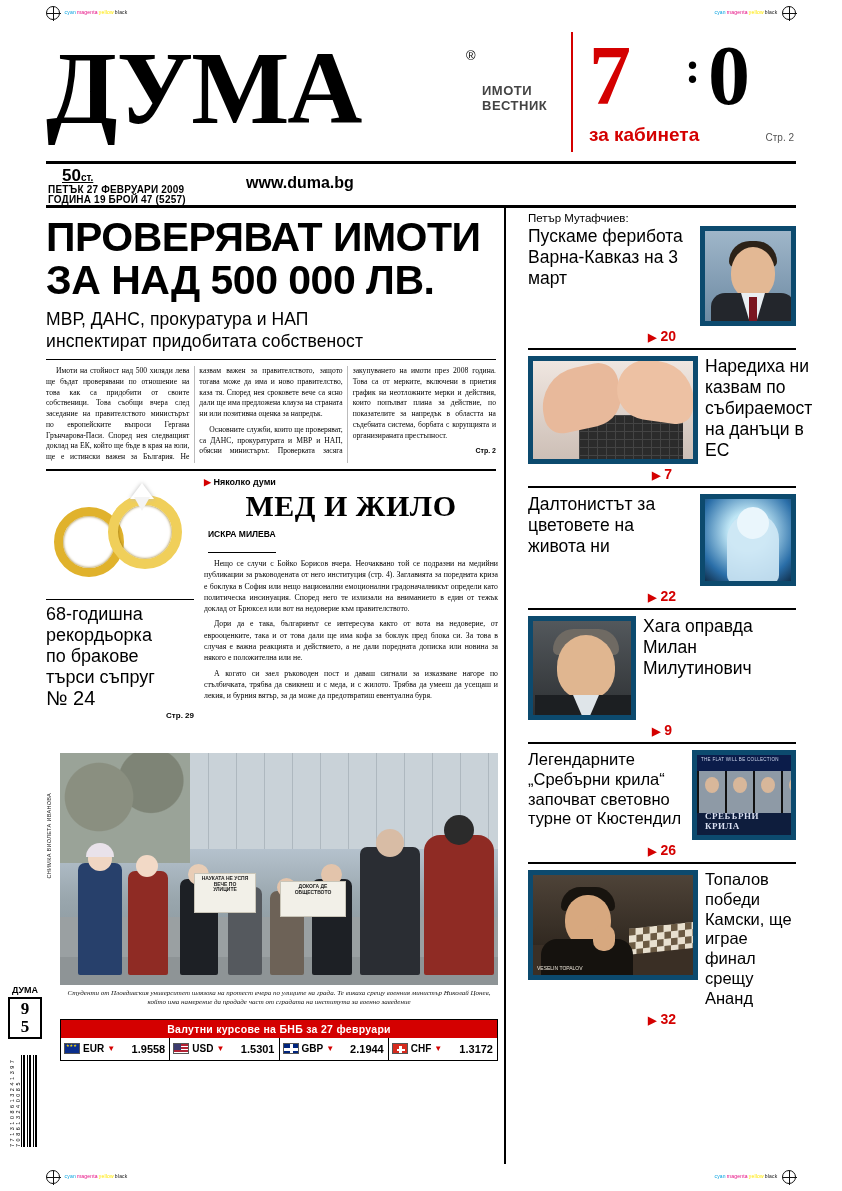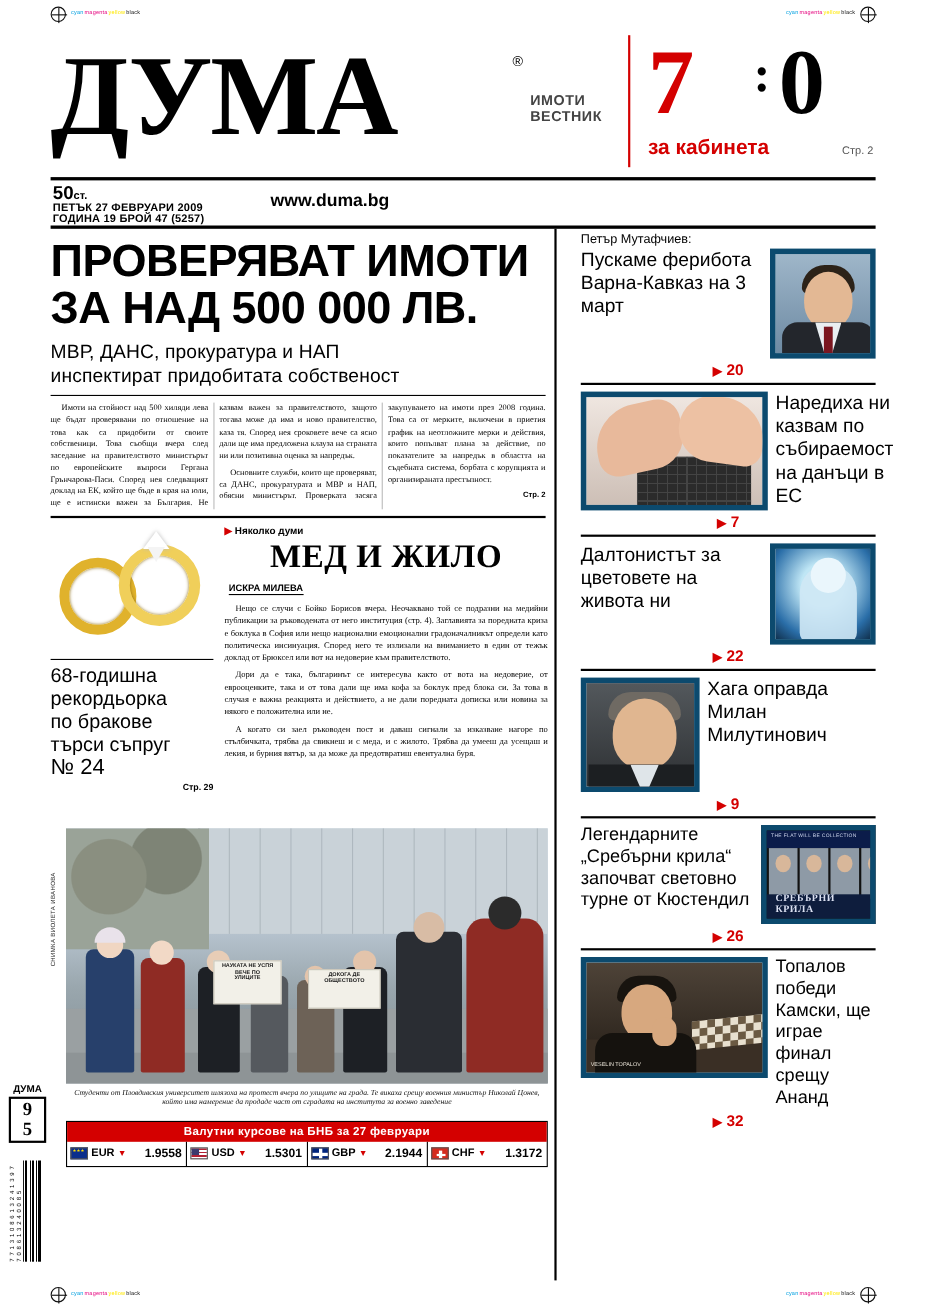--- a/index.html
+++ b/index.html
@@ -69,21 +69,21 @@
     font-family: "Liberation Sans", sans-serif; font-weight: bold; font-size: 19px;
     color: #d40000;
   }
   .score-page {
     position: absolute; right: 2px; top: 100px;
     font-family: "Liberation Sans", sans-serif; font-size: 10px; color: #555;
   }
 
   
   .infobar { position: relative; height: 44px; border-bottom: 3px solid #000; }
-  .price { position: absolute; left: 2px; top: 2px; font-family:"Liberation Sans",sans-serif; font-weight: bold; font-size: 17px; }
+  .price { position: absolute; left: 16px; top: 2px; font-family:"Liberation Sans",sans-serif; font-weight: bold; font-size: 17px; text-decoration: underline; }
   .price small { font-size: 10px; }
   .issue-line1 { position: absolute; left: 2px; top: 20px; font-family:"Liberation Sans",sans-serif; font-weight:bold; font-size: 10px; letter-spacing:.2px; }
   .issue-line2 { position: absolute; left: 2px; top: 30px; font-family:"Liberation Sans",sans-serif; font-weight:bold; font-size: 10px; letter-spacing:.2px; }
   .website { position: absolute; left: 200px; top: 10px; font-family:"Liberation Sans",sans-serif; font-weight: bold; font-size: 16px; }
 
   
   .body-area { position: relative; height: 956px; }
   .left-col { position: absolute; left: 0; top: 0; width: 460px; height: 956px; border-right: 2px solid #000; }
   .right-col { position: absolute; left: 466px; top: 0; width: 284px; height: 956px; }
 
@@ -131,21 +131,21 @@
   .promo-page { font-family:"Liberation Sans",sans-serif; font-size: 8px; font-weight: bold; text-align: right; }
 
   .opinion { position: absolute; left: 158px; top: 0; width: 294px; }
   .kicker { font-family:"Liberation Sans",sans-serif; font-size: 9px; font-weight: bold; }
   .kicker .tri { color: #d40000; font-size: 9px; }
   .opinion h3 {
     margin: 2px 0 0 0; font-family: "Liberation Serif", serif; font-weight: bold;
     font-size: 30px; letter-spacing: .5px; text-align: center;
   }
   .byline { font-family:"Liberation Sans",sans-serif; font-size: 8.5px; font-weight: bold;
-            border-bottom: 1px solid #000; display: inline-block; padding-bottom: 1px; margin: 6px 0 0 4px; }
+            border-bottom: 1px solid #000; display: inline-block; padding-bottom: 13px; margin: 6px 0 0 4px; }
   .opinion-body { margin-top: 5px; font-size: 7.8px; line-height: 1.45; text-align: justify; }
   .opinion-body p { margin: 0 0 4px 0; text-indent: 10px; }
 
   
   .photo-wrap { position: relative; margin-top: 8px; width: 452px; height: 262px; }
   .photo {
     position: absolute; left: 14px; top: 0; width: 438px; height: 232px;
     background: linear-gradient(#cfd9e2 0%, #b9c6d2 38%, #9aa7ae 62%, #7d8a90 100%);
     overflow: hidden;
   }

